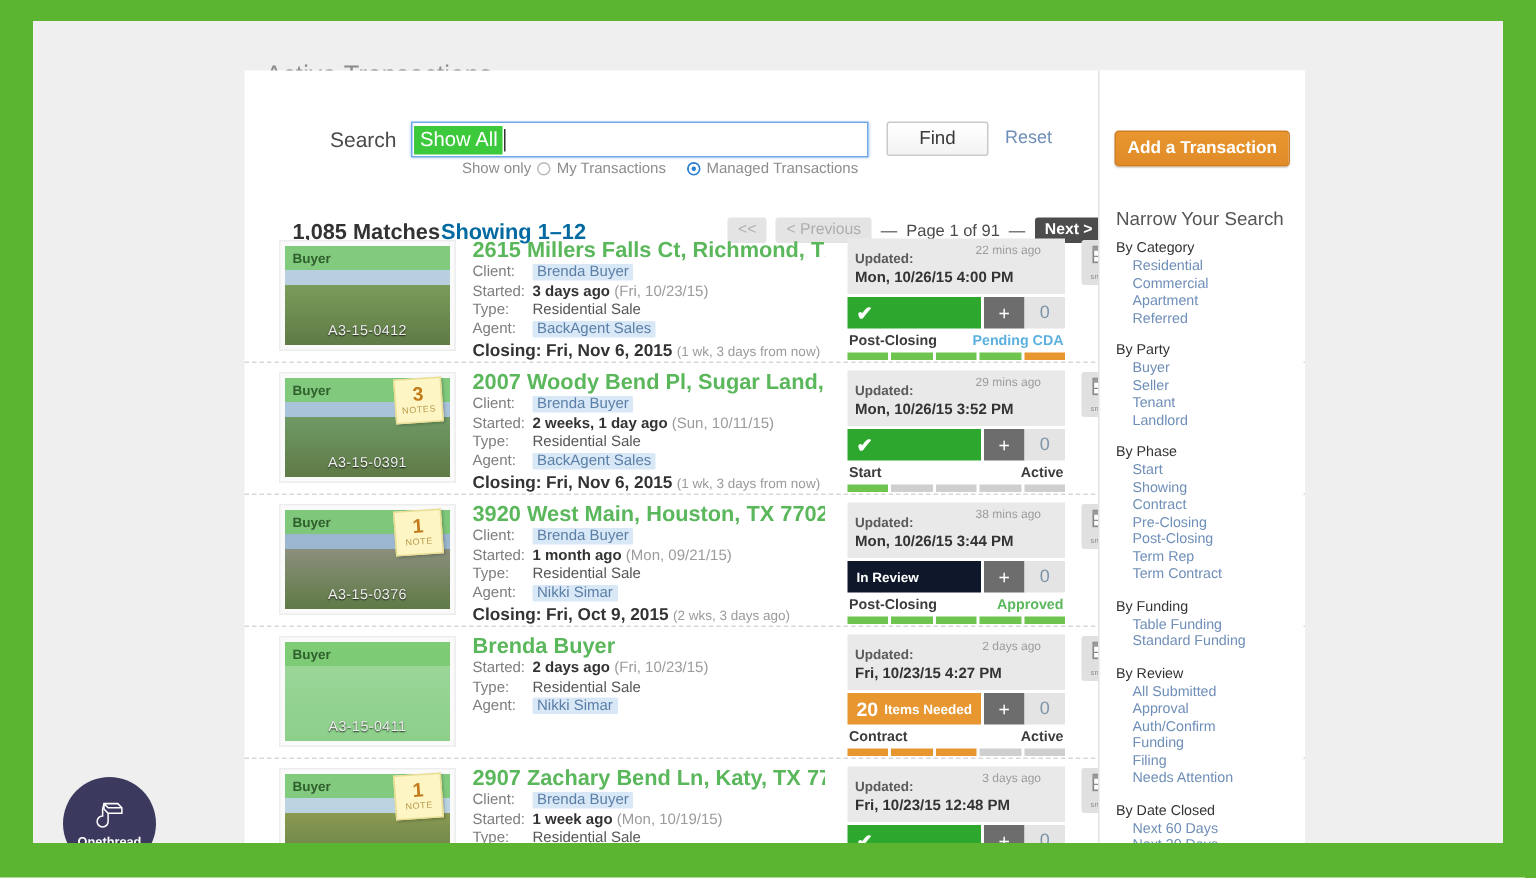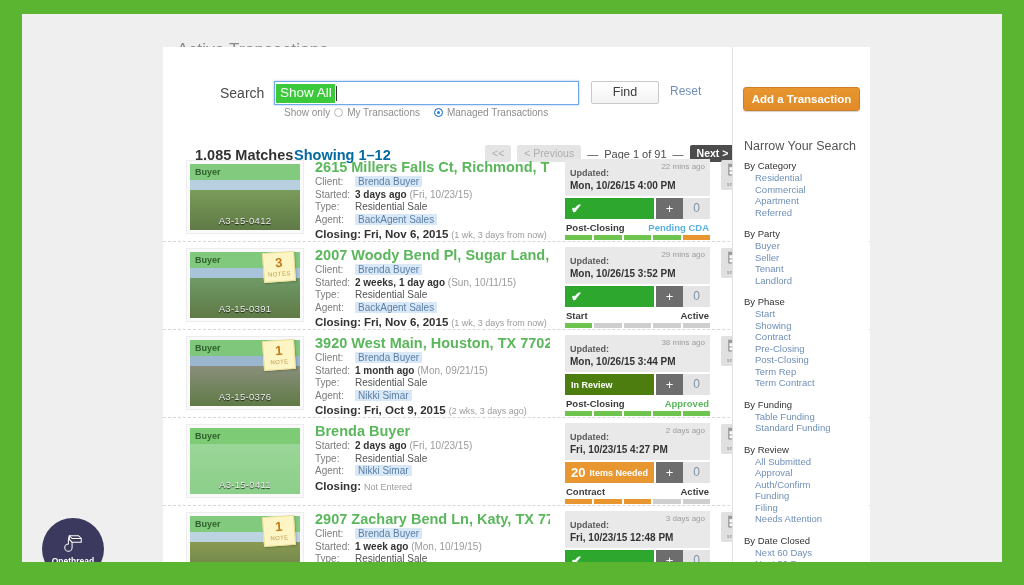--- a/index.html
+++ b/index.html
@@ -52,21 +52,21 @@
     position:absolute; left:428px; top:0px; width:68px; height:23px;
     border:1px solid #c9c9c9; border-radius:2px;
     background:linear-gradient(#ffffff,#f3f3f3);
     font-size:12.5px; color:#3a3a3a; text-align:center; line-height:21px;
   }
   .reset-link {
     position:absolute; left:507px; top:3px;
     font-size:12px; color:#6f8fb8;
   }
   .radio-row {
-    position:absolute; left:121px; top:26px;
+    position:absolute; left:145px; top:26px;
     font-size:10px; color:#8d8d8d; display:flex; align-items:center; gap:4px;
   }
   .radio {
     width:9px; height:9px; border-radius:50%;
     border:1.5px solid #b9b9b9; background:#fff; display:inline-block;
   }
   .radio.on { border-color:#2a7fd4; background:#2a7fd4; box-shadow:inset 0 0 0 2px #fff; }
   .radio-row span.gap { margin-left:10px; }
 
   
@@ -134,21 +134,21 @@
   .closing { font-size:10.5px; color:#333; margin-top:2px; }
   .closing b { font-size:11.5px; }
   .closing .sub { color:#9b9b9b; font-size:9px; font-weight:normal; }
 
   
   .status { position:absolute; left:402px; top:5px; width:145px; }
   .upd {
     background:#e9e9e9; padding:3px 5px 4px 5px; position:relative;
   }
   .upd .lbl { font-size:9px; color:#5a5a5a; font-weight:bold; }
-  .upd .ago { position:absolute; right:5px; top:3px; font-size:8px; color:#9c9c9c; }
+  .upd .ago { position:absolute; right:16px; top:3px; font-size:8px; color:#9c9c9c; }
   .upd .when { font-size:10px; color:#333; font-weight:bold; line-height:12px; }
   .actions { display:flex; height:21px; margin-top:2px; }
   .act-main {
     flex:1; display:flex; align-items:center; padding-left:6px;
     color:#fff; font-size:10px; font-weight:bold;
   }
   .act-main .check { font-size:13px; }
   .act-main .cnt { font-size:13px; font-weight:bold; margin-right:4px; }
   .act-main .sub { font-size:9px; font-weight:bold; }
   .act-plus {
@@ -414,21 +414,21 @@
       <div class="closing">
         <b>Closing:</b> <b>Fri, Oct 9, 2015</b> <span class="sub">(2 wks, 3 days ago)</span></div>
     </div>
     <div class="status">
       <div class="upd">
         <span class="lbl">Updated:</span>
         <span class="ago">38 mins ago</span>
         <div class="when">Mon, 10/26/15 3:44 PM</div>
       </div>
       <div class="actions">
-        <div class="act-main" style="background:#4d7c0f">
+        <div class="act-main" style="background:#0f172a">
               <span class="sub">In Review</span>
               </div>
         <div class="act-plus">+</div>
         <div class="act-zero">0</div>
       </div>
       <div class="phase-row">
         <span class="phase-l">Post-Closing</span>
         <span class="phase-r" style="color:#5bb75b">Approved</span>
       </div>
       <div class="segs">
@@ -468,22 +468,20 @@
         <span class="v"><b>2 days ago</b> <span style="color:#9b9b9b">(Fri, 10/23/15)</span></span>
             </div>
       <div class="kv">
               <span class="k">Type:</span>
         <span class="v">Residential Sale</span>
             </div>
       <div class="kv">
               <span class="k">Agent:</span>
         <span class="v"><span class="pill">Nikki Simar</span></span>
             </div>
-      <div class="closing">
-        <b>Closing:</b> <span class="sub">Not Entered</span></div>
     </div>
     <div class="status">
       <div class="upd">
         <span class="lbl">Updated:</span>
         <span class="ago">2 days ago</span>
         <div class="when">Fri, 10/23/15 4:27 PM</div>
       </div>
       <div class="actions">
         <div class="act-main" style="background:#e8962f">
                 <span class="cnt">20</span>

